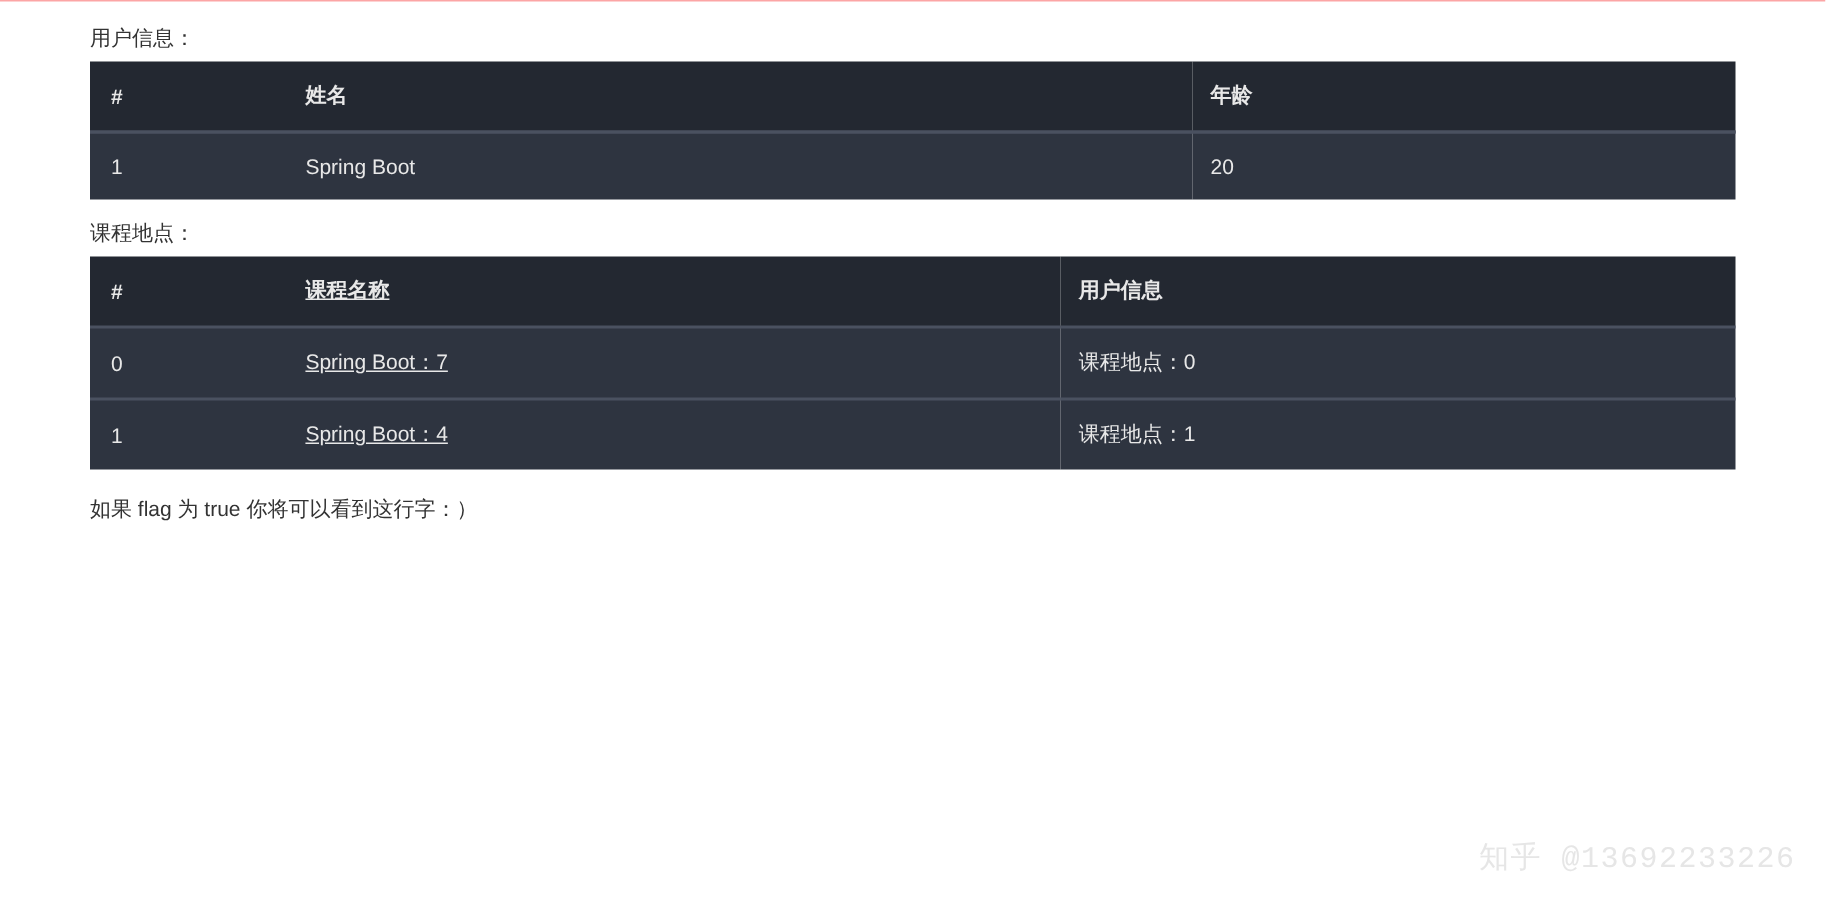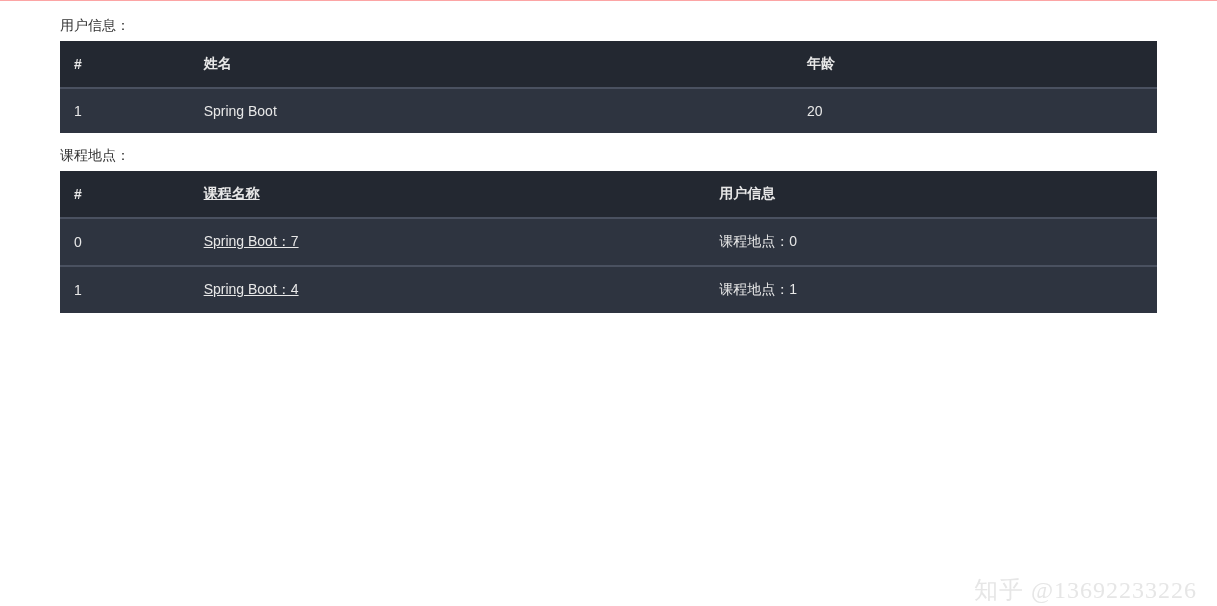--- a/index.html
+++ b/index.html
@@ -67,24 +67,24 @@
       width: 41%;
     }
     .flag-text {
       font-size: 14px;
       color: #333;
       margin-top: 18px;
     }
     .watermark {
       position: absolute;
       right: 20px;
-      bottom: 0;
-      font-size: 24px;
+      bottom: 21px;
+      font-size: 20px;
       color: #e6e6e6;
-      font-family: Liberation Serif, serif;
+      font-family: Liberation Mono, monospace;
       letter-spacing: 1px;
       user-select: none;
     }
   </style>
 </head>
 <body>
 
 <div class="container">
 
   <div class="section-title">用户信息：</div>
@@ -123,16 +123,17 @@
         <td class="col-cloc">课程地点：0</td>
       </tr>
       <tr>
         <td class="col-idx">1</td>
         <td class="col-cname">Spring Boot：4</td>
         <td class="col-cloc">课程地点：1</td>
       </tr>
     </tbody>
   </table>
 
+  <div class="flag-text">如果 flag 为 true 你将可以看到这行字：）</div>
 
 </div>
 
 <div class="watermark">知乎 @13692233226</div>
 
 </body></html>

